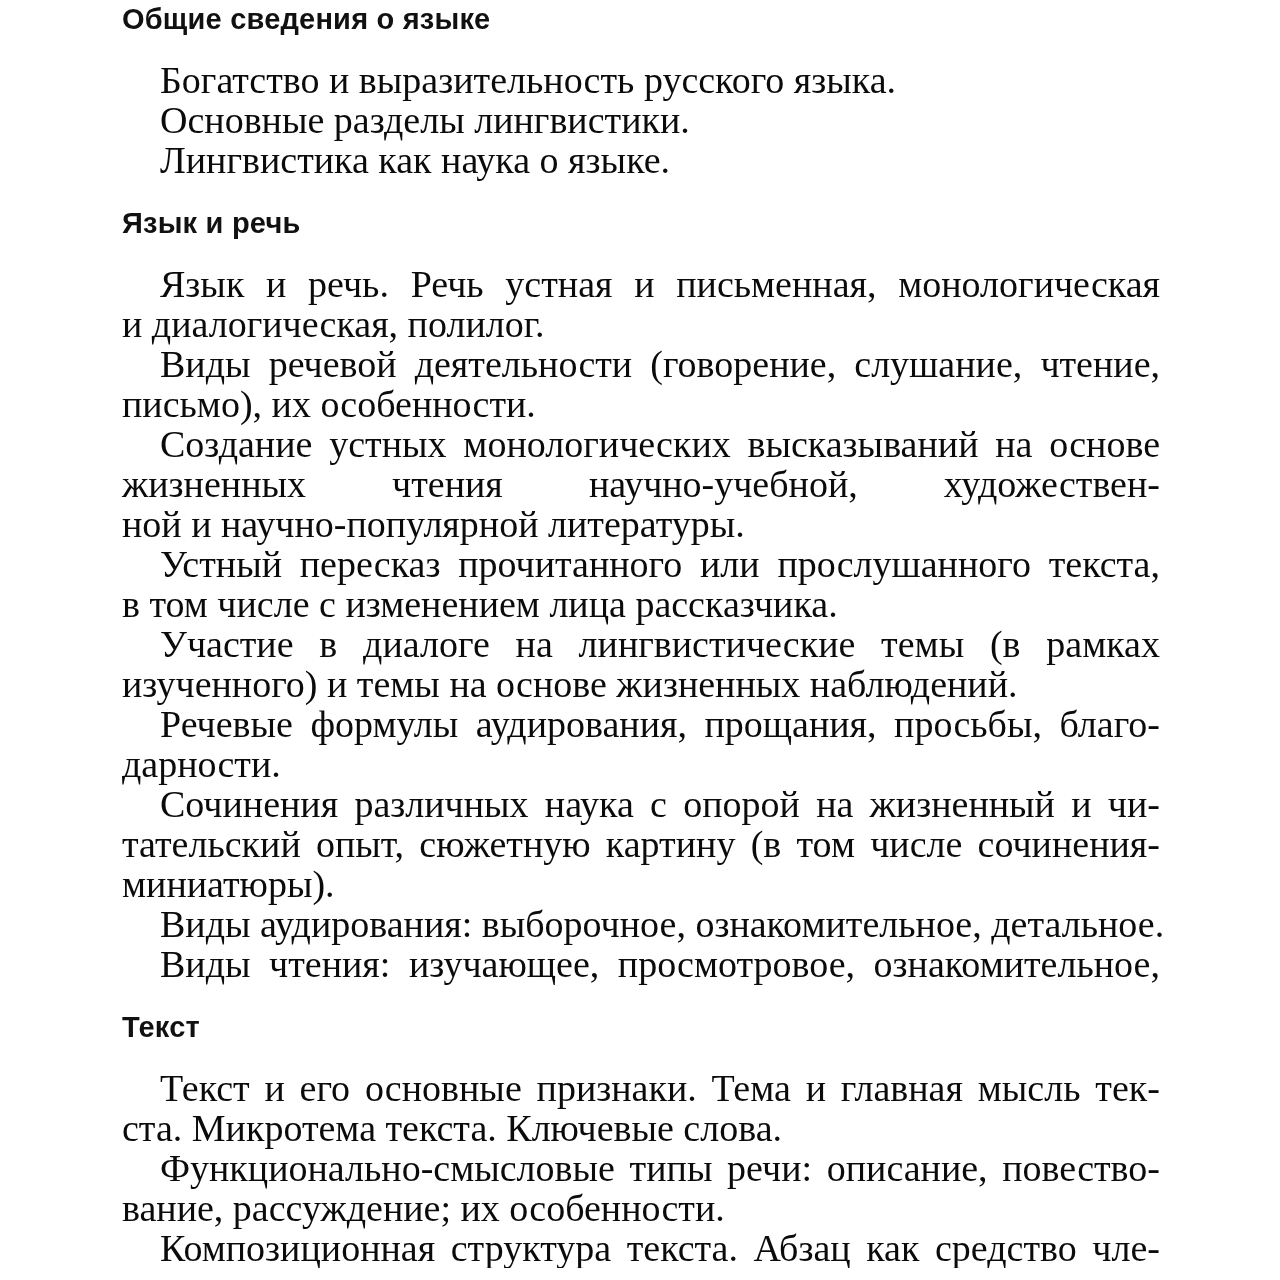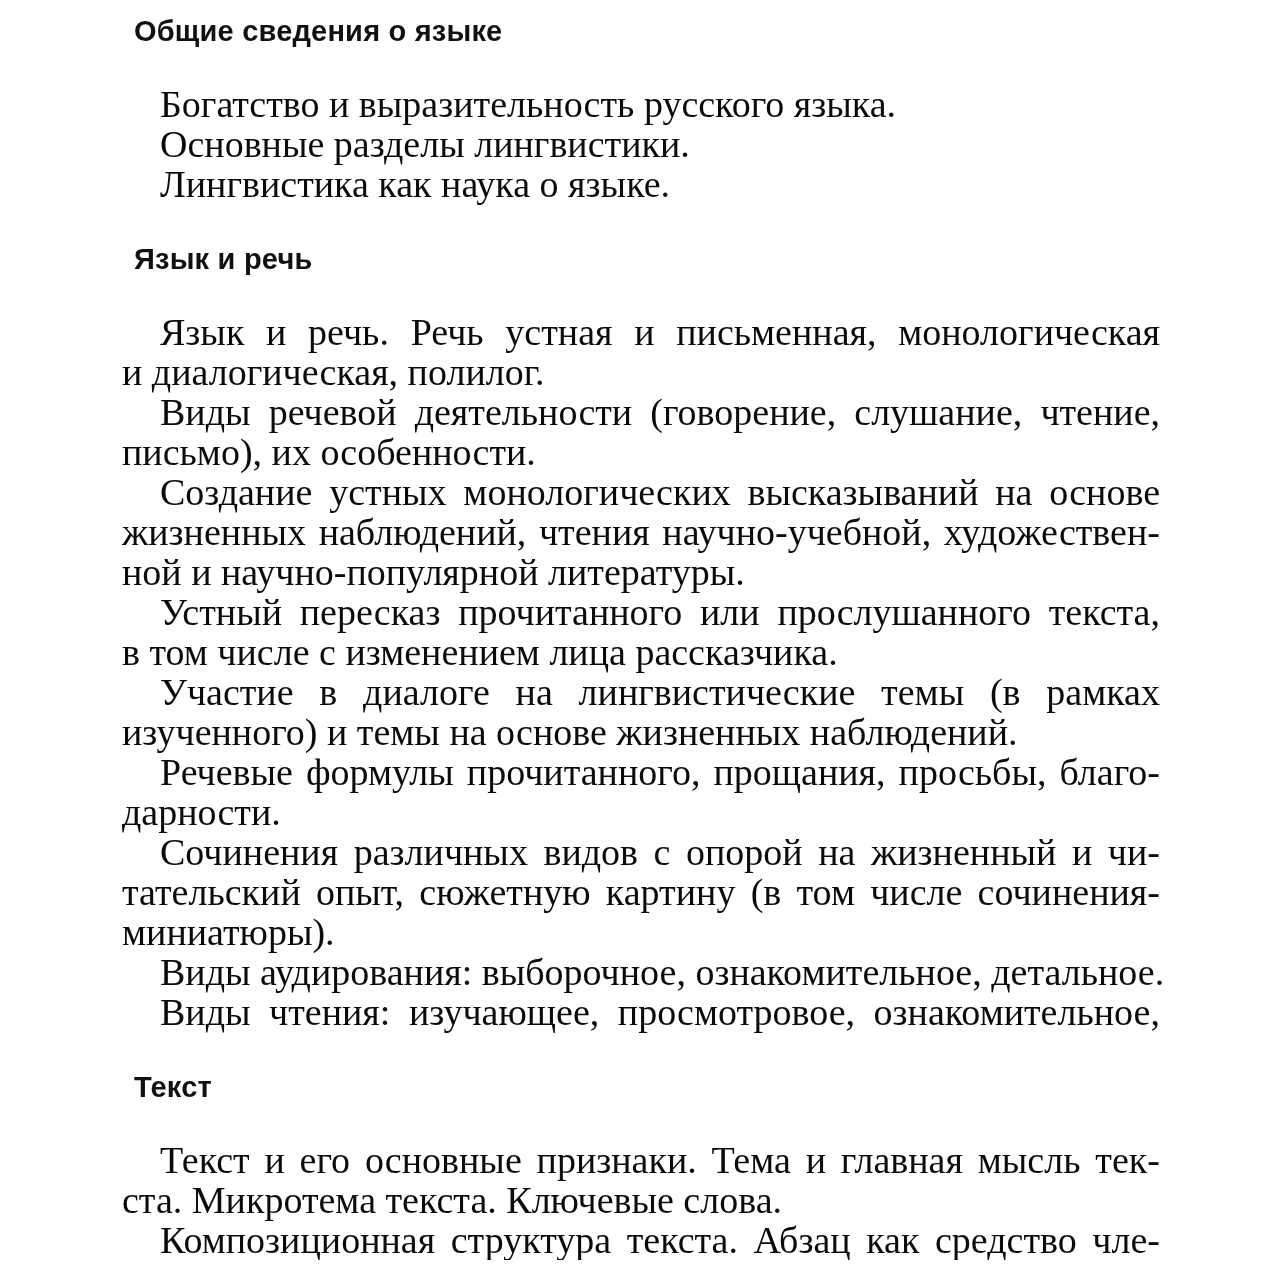--- a/index.html
+++ b/index.html
@@ -30,21 +30,21 @@
   }
 
   
   .section-heading {
     font-family: "Liberation Sans", "DejaVu Sans", sans-serif;
     font-weight: bold;
     font-size: 29px;
     line-height: 34px;
     letter-spacing: 0.2px;
     color: #111111;
-    margin: 12px;
+    margin: 0;
     padding: 0;
     text-align: left;
     white-space: pre;
   }
 
   .section:first-child .section-heading {
     padding-top: 2px;
   }
 
   .sec-gap-1 { height: 24px; }
@@ -130,41 +130,41 @@
         <span class="line">и диалогическая, полилог.</span>
       </p>
 
       <p class="para">
         <span class="line justify indent"><span class="w">Виды</span><span class="w">речевой</span><span class="w">деятельности</span><span class="w">(говорение,</span><span class="w">слушание,</span><span class="w">чтение,</span></span>
         <span class="line">письмо), их особенности.</span>
       </p>
 
       <p class="para">
         <span class="line justify indent"><span class="w">Создание</span><span class="w">устных</span><span class="w">монологических</span><span class="w">высказываний</span><span class="w">на</span><span class="w">основе</span></span>
-        <span class="line justify"><span class="w">жизненных</span><span class="w">наблюдений,</span><span class="w">чтения</span><span class="w">научно-учебной,</span><span class="w">художествен-</span></span>
+        <span class="line justify"><span class="w">жизненных</span><span class="w">чтения</span><span class="w">научно-учебной,</span><span class="w">художествен-</span></span>
         <span class="line">ной и научно-популярной литературы.</span>
       </p>
 
       <p class="para">
         <span class="line justify indent"><span class="w">Устный</span><span class="w">пересказ</span><span class="w">прочитанного</span><span class="w">или</span><span class="w">прослушанного</span><span class="w">текста,</span></span>
         <span class="line">в том числе с изменением лица рассказчика.</span>
       </p>
 
       <p class="para">
         <span class="line justify indent"><span class="w">Участие</span><span class="w">в</span><span class="w">диалоге</span><span class="w">на</span><span class="w">лингвистические</span><span class="w">темы</span><span class="w">(в</span><span class="w">рамках</span></span>
         <span class="line">изученного) и темы на основе жизненных наблюдений.</span>
       </p>
 
       <p class="para">
-        <span class="line justify indent"><span class="w">Речевые</span><span class="w">формулы</span><span class="w">прочитанного,</span><span class="w">прощания,</span><span class="w">просьбы,</span><span class="w">благо-</span></span>
+        <span class="line justify indent"><span class="w">Речевые</span><span class="w">формулы</span><span class="w">аудирования,</span><span class="w">прощания,</span><span class="w">просьбы,</span><span class="w">благо-</span></span>
         <span class="line">дарности.</span>
       </p>
 
       <p class="para">
-        <span class="line justify indent"><span class="w">Сочинения</span><span class="w">различных</span><span class="w">видов</span><span class="w">с</span><span class="w">опорой</span><span class="w">на</span><span class="w">жизненный</span><span class="w">и</span><span class="w">чи-</span></span>
+        <span class="line justify indent"><span class="w">Сочинения</span><span class="w">различных</span><span class="w">наука</span><span class="w">с</span><span class="w">опорой</span><span class="w">на</span><span class="w">жизненный</span><span class="w">и</span><span class="w">чи-</span></span>
         <span class="line justify"><span class="w">тательский</span><span class="w">опыт,</span><span class="w">сюжетную</span><span class="w">картину</span><span class="w">(в</span><span class="w">том</span><span class="w">числе</span><span class="w">сочинения-</span></span>
         <span class="line">миниатюры).</span>
       </p>
 
       <p class="para">
         <span class="line indent">Виды аудирования: выборочное, ознакомительное, детальное.</span>
       </p>
 
       <p class="para">
         <span class="line justify indent"><span class="w">Виды</span><span class="w">чтения:</span><span class="w">изучающее,</span><span class="w">просмотровое,</span><span class="w">ознакомительное,</span></span>
@@ -176,20 +176,24 @@
     <div class="section">
       <h2 class="section-heading">Текст</h2>
 
       <div class="sec-gap-1"></div>
 
       <p class="para">
         <span class="line justify indent"><span class="w">Текст</span><span class="w">и</span><span class="w">его</span><span class="w">основные</span><span class="w">признаки.</span><span class="w">Тема</span><span class="w">и</span><span class="w">главная</span><span class="w">мысль</span><span class="w">тек-</span></span>
         <span class="line">ста. Микротема текста. Ключевые слова.</span>
       </p>
 
+      <p class="para">
+        <span class="line justify indent"><span class="w">Функционально-смысловые</span><span class="w">типы</span><span class="w">речи:</span><span class="w">описание,</span><span class="w">повество-</span></span>
+        <span class="line">вание, рассуждение; их особенности.</span>
+      </p>
 
       <p class="para">
         <span class="line justify indent clipped"><span class="w">Композиционная</span><span class="w">структура</span><span class="w">текста.</span><span class="w">Абзац</span><span class="w">как</span><span class="w">средство</span><span class="w">чле-</span></span>
       </p>
     </div>
 
   </div>
 </div>
 
 </body></html>

